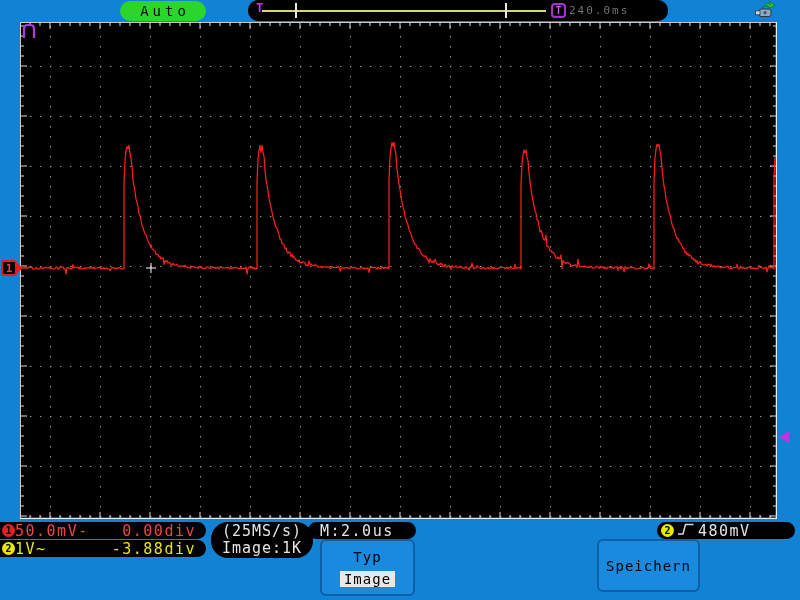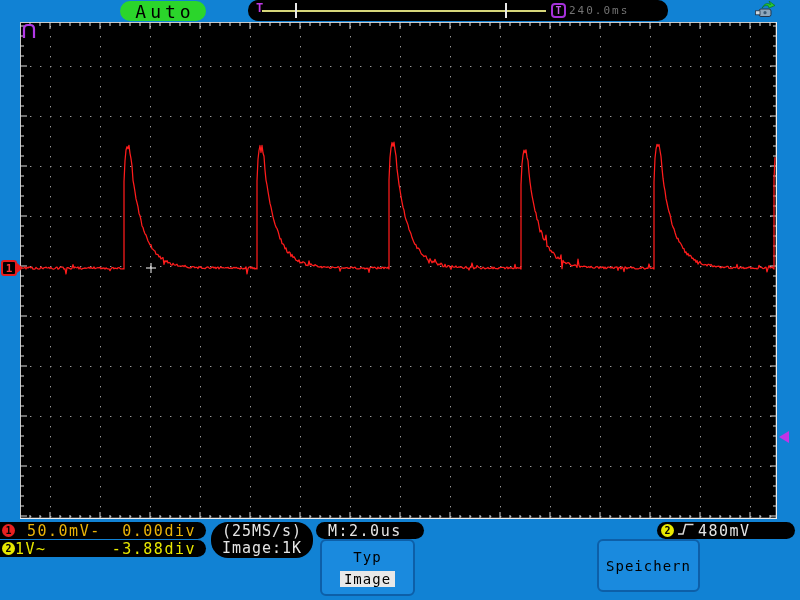--- a/index.html
+++ b/index.html
@@ -7,21 +7,21 @@
     width:800px;height:600px;overflow:hidden;
     background:#1182d4;
     font-family:"DejaVu Sans Mono","Liberation Mono",monospace;
   }
   .bezel{position:relative;width:800px;height:600px;background:#1182d4;}
 
   
   .auto-pill{
     position:absolute;left:120px;top:1px;width:82px;height:20px;
     background:#2bd52b;border-radius:10px;
-    color:#000;font-size:18px;letter-spacing:4px;
+    color:#000;font-size:14px;letter-spacing:4px;
     display:flex;align-items:center;justify-content:center;padding-left:4px;
   }
   .trig-slider{
     position:absolute;left:248px;top:0;width:420px;height:21px;
     background:#000;border-radius:10px;
   }
   .trig-slider .tmark{
     position:absolute;left:8px;top:1px;color:#c138e8;
     font-size:12px;font-weight:bold;
   }
@@ -71,29 +71,29 @@
   }
 
   
   .pill{
     position:absolute;background:#000;border-radius:17px;
     display:flex;align-items:center;color:#e4e4e4;box-sizing:border-box;
   }
   .pill-ch1{left:0;top:522px;width:206px;height:17px;padding:0 10px 0 2px;border-top-left-radius:0;border-bottom-left-radius:0;}
   .pill-ch2{left:0;top:540px;width:206px;height:17px;padding:0 10px 0 2px;border-top-left-radius:0;border-bottom-left-radius:0;}
   .pill-rate{left:211px;top:522px;width:102px;height:36px;flex-direction:column;justify-content:center;}
-  .pill-m{left:316px;top:522px;width:108px;height:17px;padding-left:12px;}
+  .pill-m{left:308px;top:522px;width:108px;height:17px;padding-left:12px;}
   .pill-trig{left:657px;top:522px;width:138px;height:17px;padding:0 8px 0 4px;gap:3px;}
   .badge{
     width:13px;height:13px;border-radius:50%;flex:0 0 13px;
     color:#000;font-size:10px;font-weight:bold;line-height:13px;text-align:center;
   }
   .badge-red{background:#e82020;}
   .badge-yellow{background:#e8e800;}
-  .txt-red{color:#eab308;padding-left:12px;}
+  .txt-red{color:#ef4444;}
   .txt-yellow{color:#e8e800;}
   .stat-txt{font-size:15px;letter-spacing:1.5px;}
   .grow{flex:1;}
   .pill-rate .stat-txt{letter-spacing:1px;line-height:17px;}
 
   
   .menu-btn{
     position:absolute;background:#1a8ade;border:2px solid #0d5fa8;border-radius:6px;
     color:#000;box-sizing:border-box;cursor:pointer;
     display:flex;flex-direction:column;align-items:center;justify-content:center;gap:6px;

